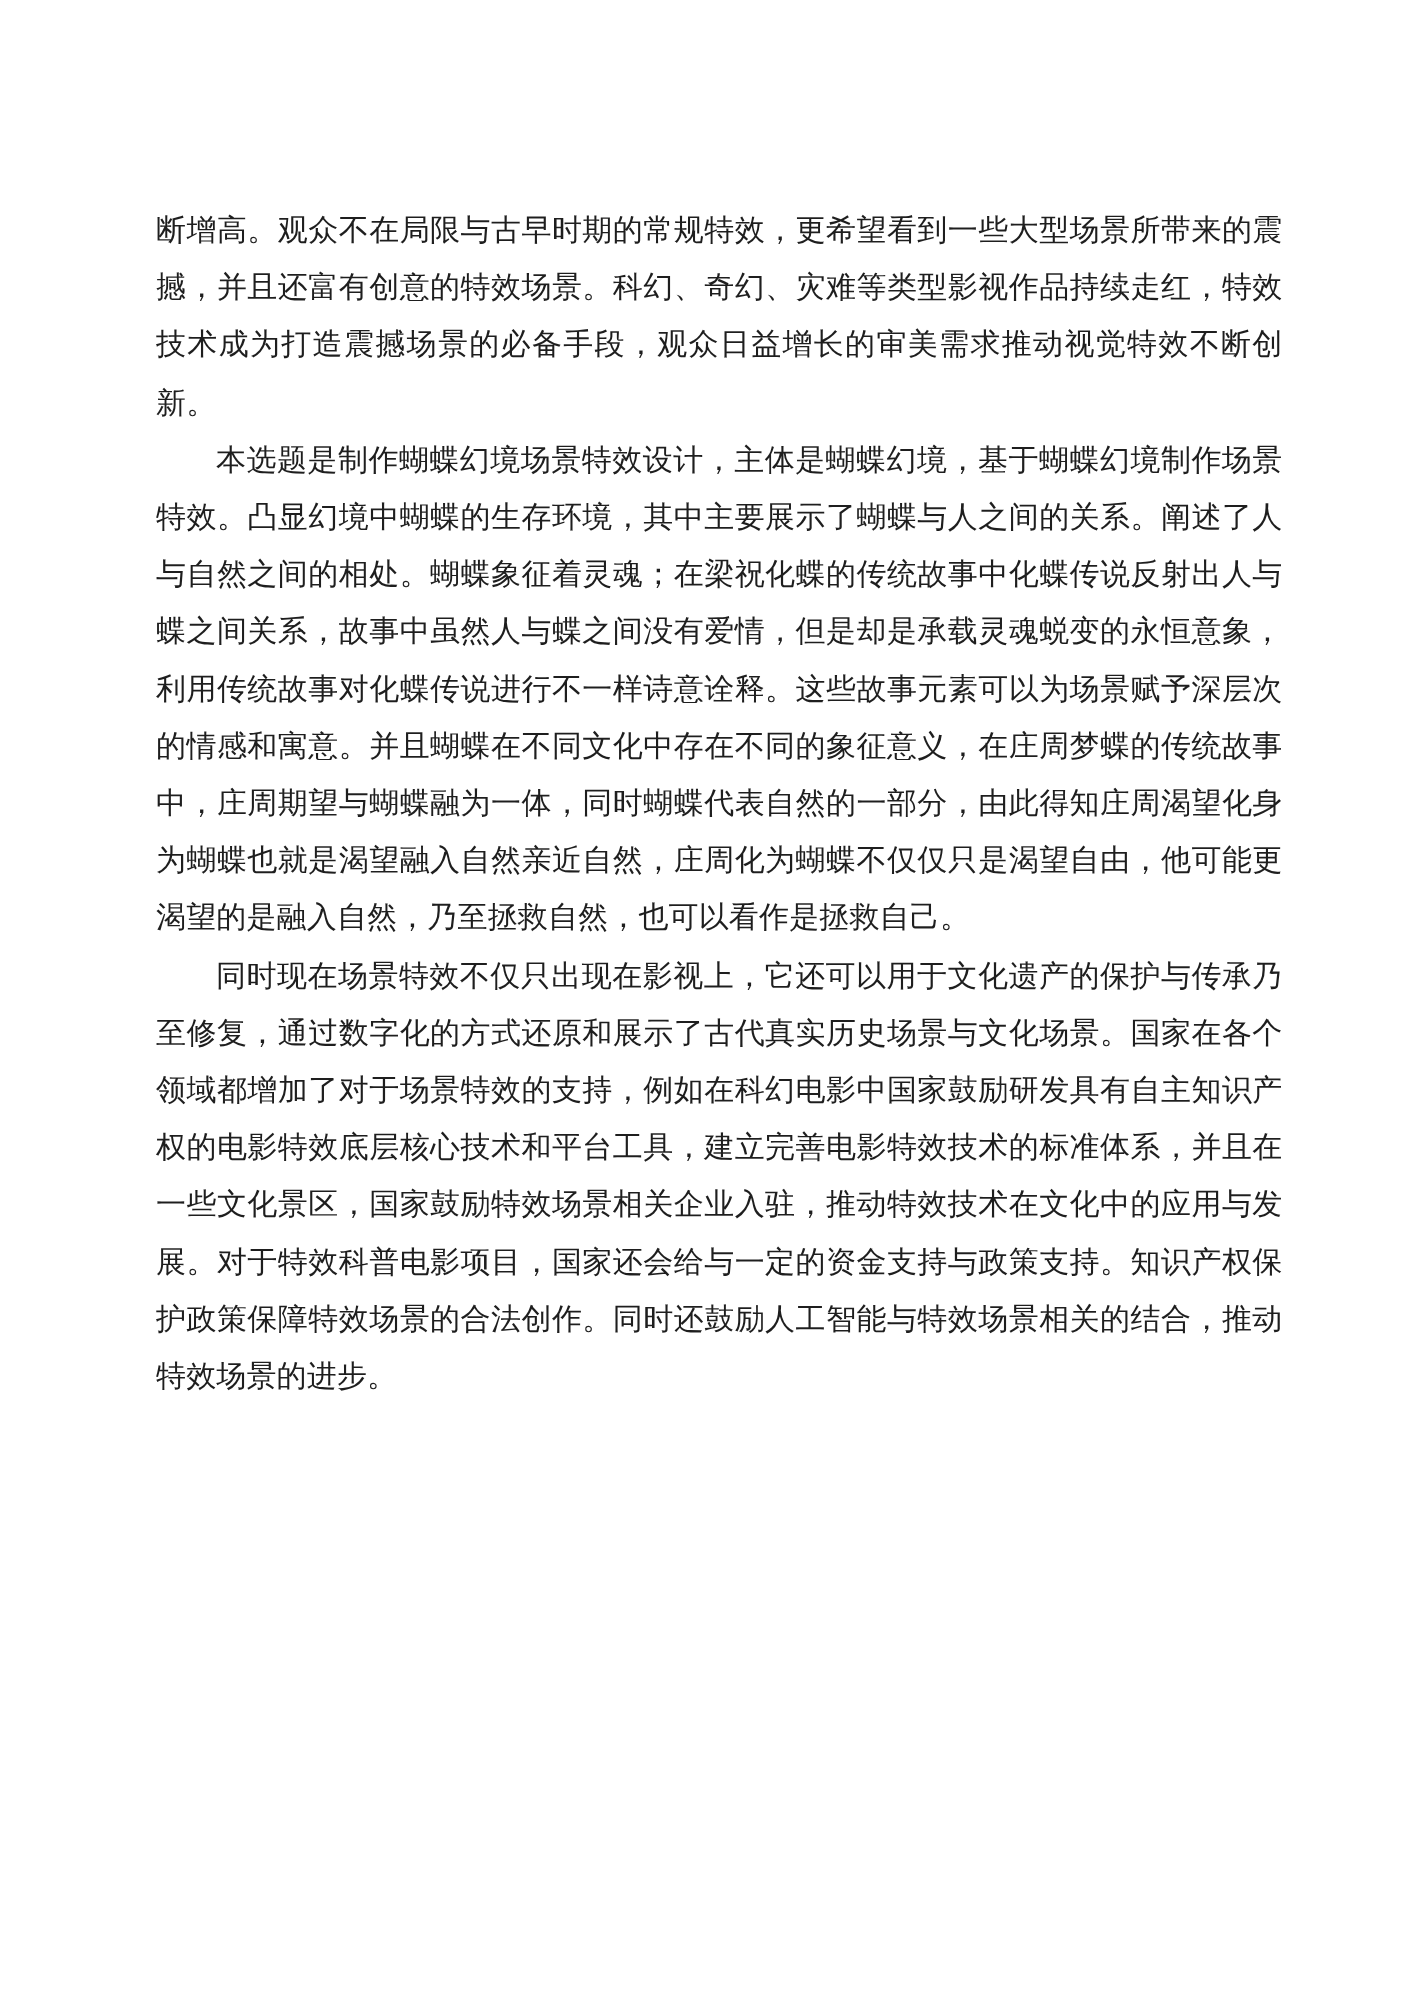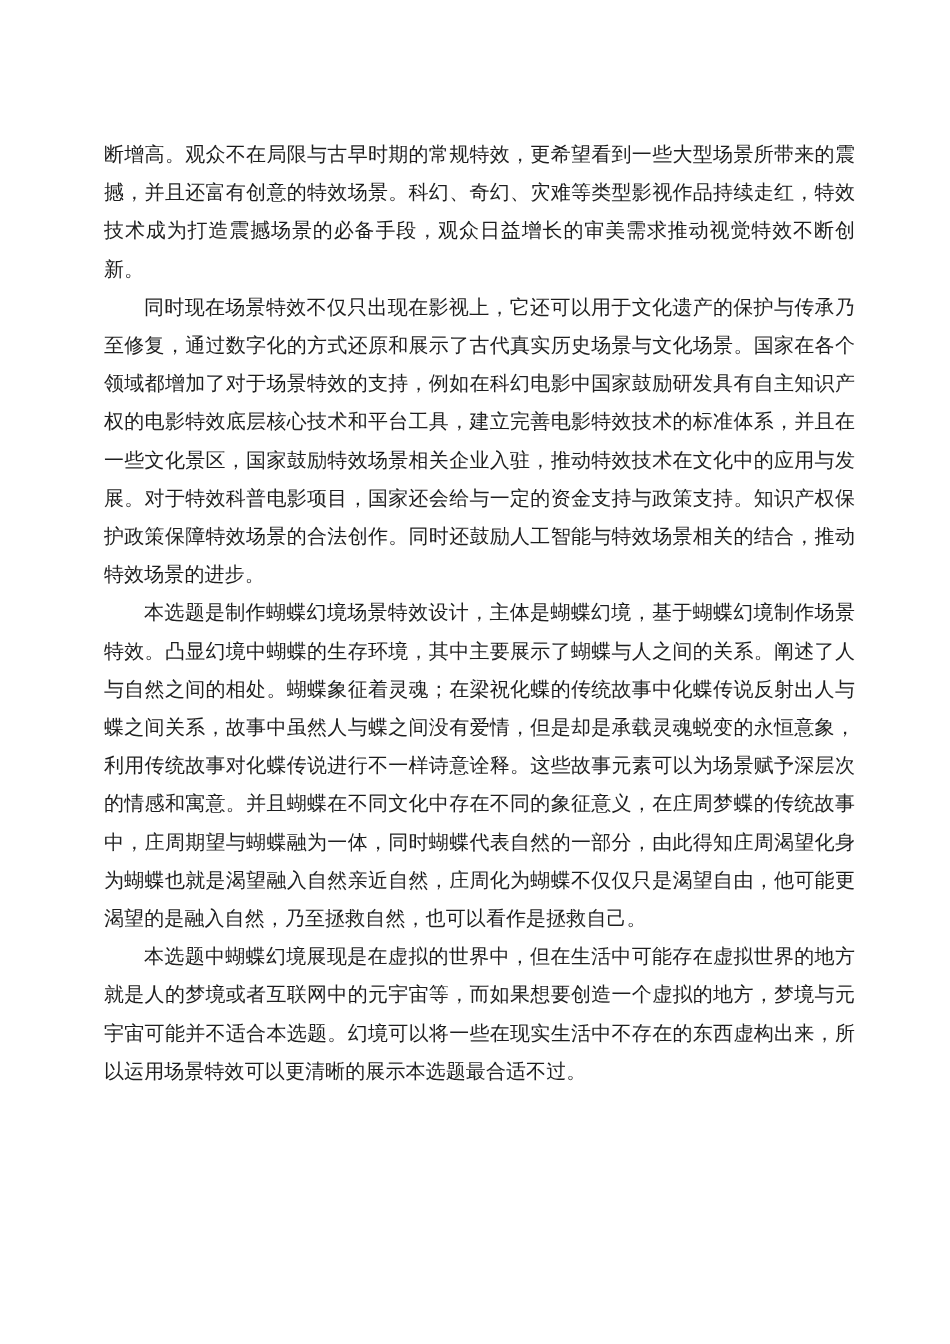--- a/index.html
+++ b/index.html
@@ -41,17 +41,16 @@
   .para.no-indent {
     text-indent: 0;
   }
 </style>
 </head>
 <body>
 
 <div class="page">
   <div class="text-block">
     <p class="para no-indent">断增高。观众不在局限与古早时期的常规特效，更希望看到一些大型场景所带来的震撼，并且还富有创意的特效场景。科幻、奇幻、灾难等类型影视作品持续走红，特效技术成为打造震撼场景的必备手段，观众日益增长的审美需求推动视觉特效不断创新。</p>
+    <p class="para">本选题是制作蝴蝶幻境场景特效设计，主体是蝴蝶幻境，基于蝴蝶幻境制作场景特效。凸显幻境中蝴蝶的生存环境，其中主要展示了蝴蝶与人之间的关系。阐述了人与自然之间的相处。蝴蝶象征着灵魂；在梁祝化蝶的传统故事中化蝶传说反射出人与蝶之间关系，故事中虽然人与蝶之间没有爱情，但是却是承载灵魂蜕变的永恒意象，利用传统故事对化蝶传说进行不一样诗意诠释。这些故事元素可以为场景赋予深层次的情感和寓意。并且蝴蝶在不同文化中存在不同的象征意义，在庄周梦蝶的传统故事中，庄周期望与蝴蝶融为一体，同时蝴蝶代表自然的一部分，由此得知庄周渴望化身为蝴蝶也就是渴望融入自然亲近自然，庄周化为蝴蝶不仅仅只是渴望自由，他可能更渴望的是融入自然，乃至拯救自然，也可以看作是拯救自己。</p>
     <p class="para">同时现在场景特效不仅只出现在影视上，它还可以用于文化遗产的保护与传承乃至修复，通过数字化的方式还原和展示了古代真实历史场景与文化场景。国家在各个领域都增加了对于场景特效的支持，例如在科幻电影中国家鼓励研发具有自主知识产权的电影特效底层核心技术和平台工具，建立完善电影特效技术的标准体系，并且在一些文化景区，国家鼓励特效场景相关企业入驻，推动特效技术在文化中的应用与发展。对于特效科普电影项目，国家还会给与一定的资金支持与政策支持。知识产权保护政策保障特效场景的合法创作。同时还鼓励人工智能与特效场景相关的结合，推动特效场景的进步。</p>
-    <p class="para">本选题是制作蝴蝶幻境场景特效设计，主体是蝴蝶幻境，基于蝴蝶幻境制作场景特效。凸显幻境中蝴蝶的生存环境，其中主要展示了蝴蝶与人之间的关系。阐述了人与自然之间的相处。蝴蝶象征着灵魂；在梁祝化蝶的传统故事中化蝶传说反射出人与蝶之间关系，故事中虽然人与蝶之间没有爱情，但是却是承载灵魂蜕变的永恒意象，利用传统故事对化蝶传说进行不一样诗意诠释。这些故事元素可以为场景赋予深层次的情感和寓意。并且蝴蝶在不同文化中存在不同的象征意义，在庄周梦蝶的传统故事中，庄周期望与蝴蝶融为一体，同时蝴蝶代表自然的一部分，由此得知庄周渴望化身为蝴蝶也就是渴望融入自然亲近自然，庄周化为蝴蝶不仅仅只是渴望自由，他可能更渴望的是融入自然，乃至拯救自然，也可以看作是拯救自己。</p>
-    <p class="para">本选题中蝴蝶幻境展现是在虚拟的世界中，但在生活中可能存在虚拟世界的地方就是人的梦境或者互联网中的元宇宙等，而如果想要创造一个虚拟的地方，梦境与元宇宙可能并不适合本选题。幻境可以将一些在现实生活中不存在的东西虚构出来，所以运用场景特效可以更清晰的展示本选题最合适不过。</p>
   </div>
 </div>
 
 </body></html>

